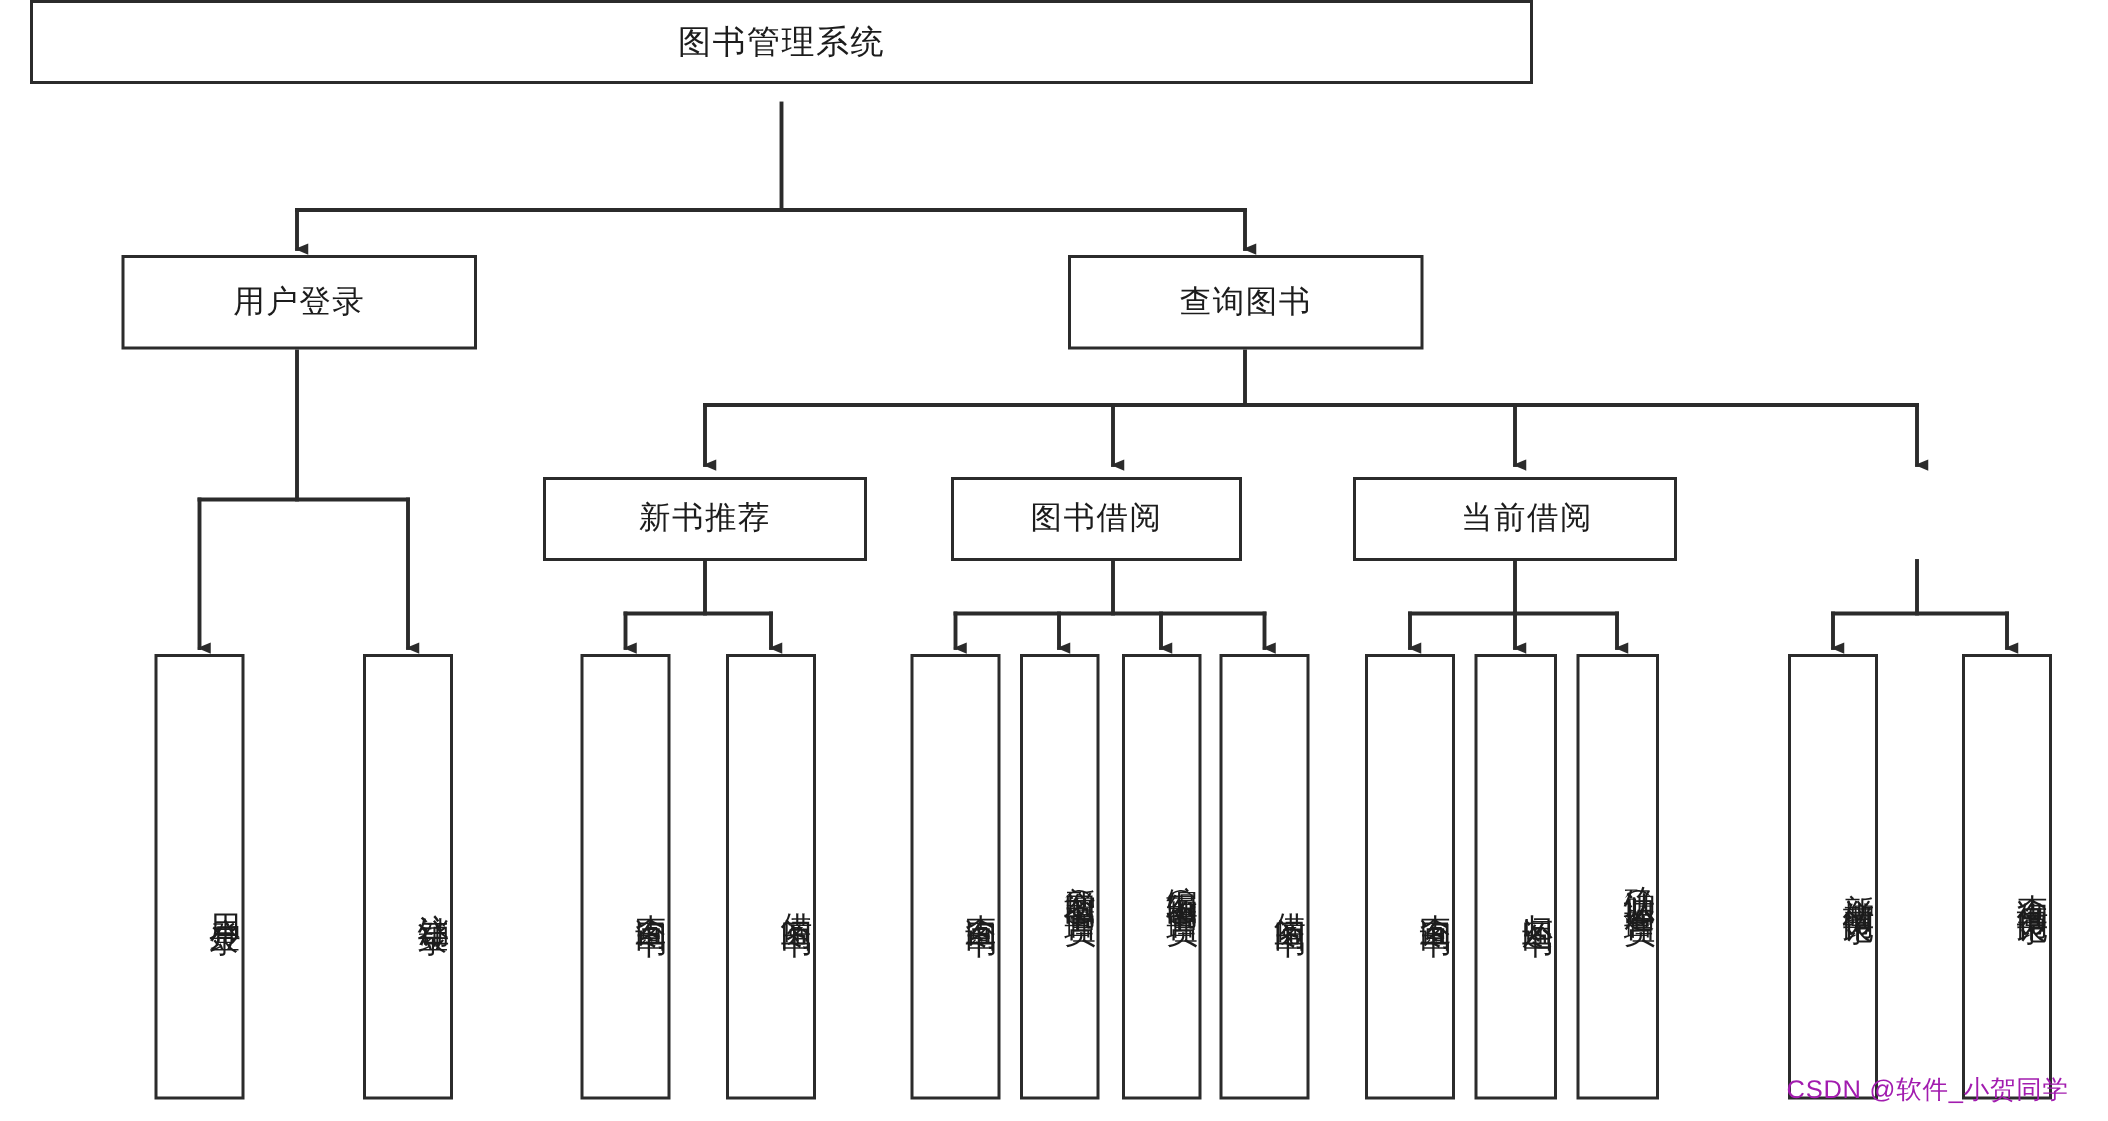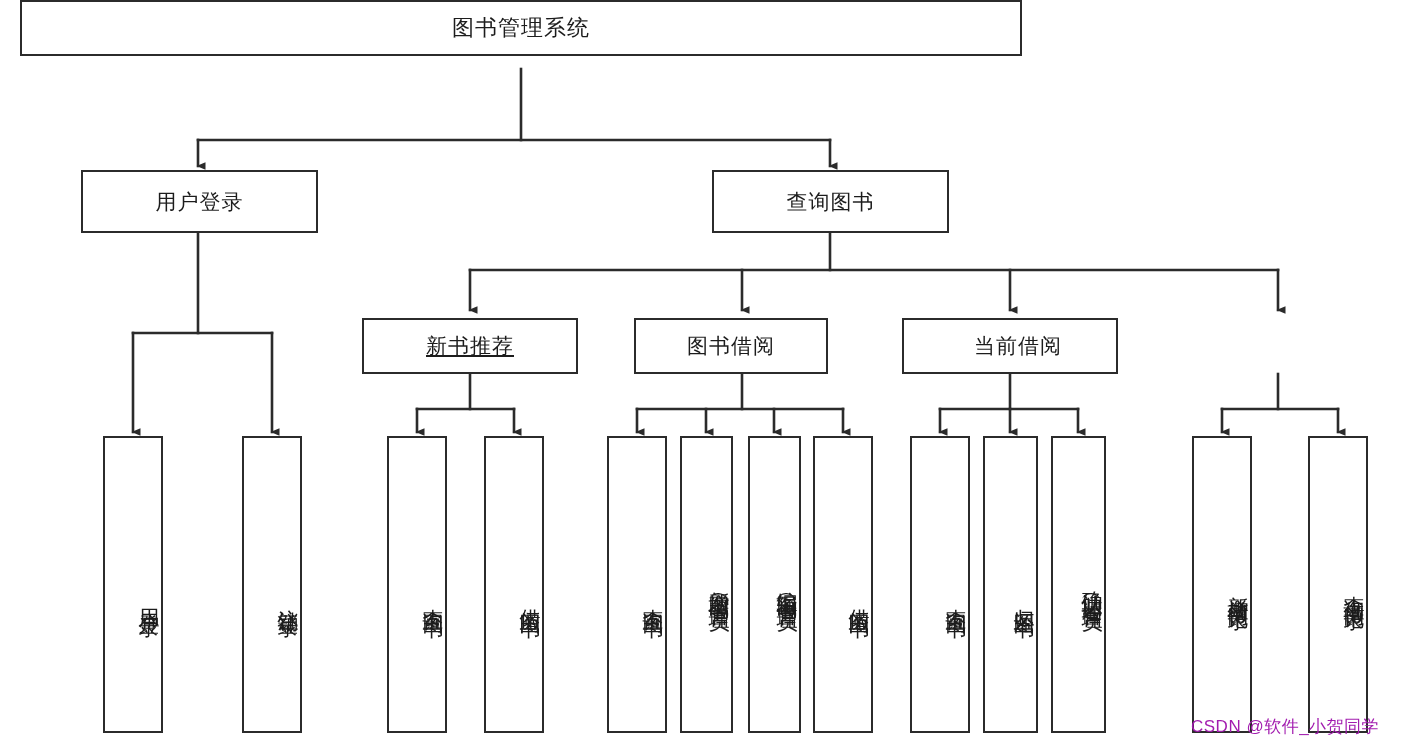--- a/index.html
+++ b/index.html
@@ -123,21 +123,21 @@
 
     </g>
   </svg>
 
   <div class="node horiz root" style="left:20px; top:0; width:1002px; height:56px;">图书管理系统</div>
 
   <div class="node horiz" style="left:81px; top:170px; width:237px; height:63px;">用户登录</div>
 
   <div class="node horiz" style="left:712px; top:170px; width:237px; height:63px;">查询图书</div>
 
-  <div class="node horiz" style="left:362px; top:318px; width:216px; height:56px;text-decoration:underline;">新书推荐</div>
+  <div class="node horiz" style="left:362px; top:318px; width:216px; height:56px;">新书推荐</div>
 
   <div class="node horiz" style="left:634px; top:318px; width:194px; height:56px;">图书借阅</div>
 
   <div class="node horiz" style="left:902px; top:318px; width:216px; height:56px;padding-left:16px;">当前借阅</div>
 
 
   <div class="node vert" style="left:103px; top:436px; width:60px; height:297px;">用户登录</div>
 
   <div class="node vert" style="left:242px; top:436px; width:60px; height:297px;">注销登录</div>
 

